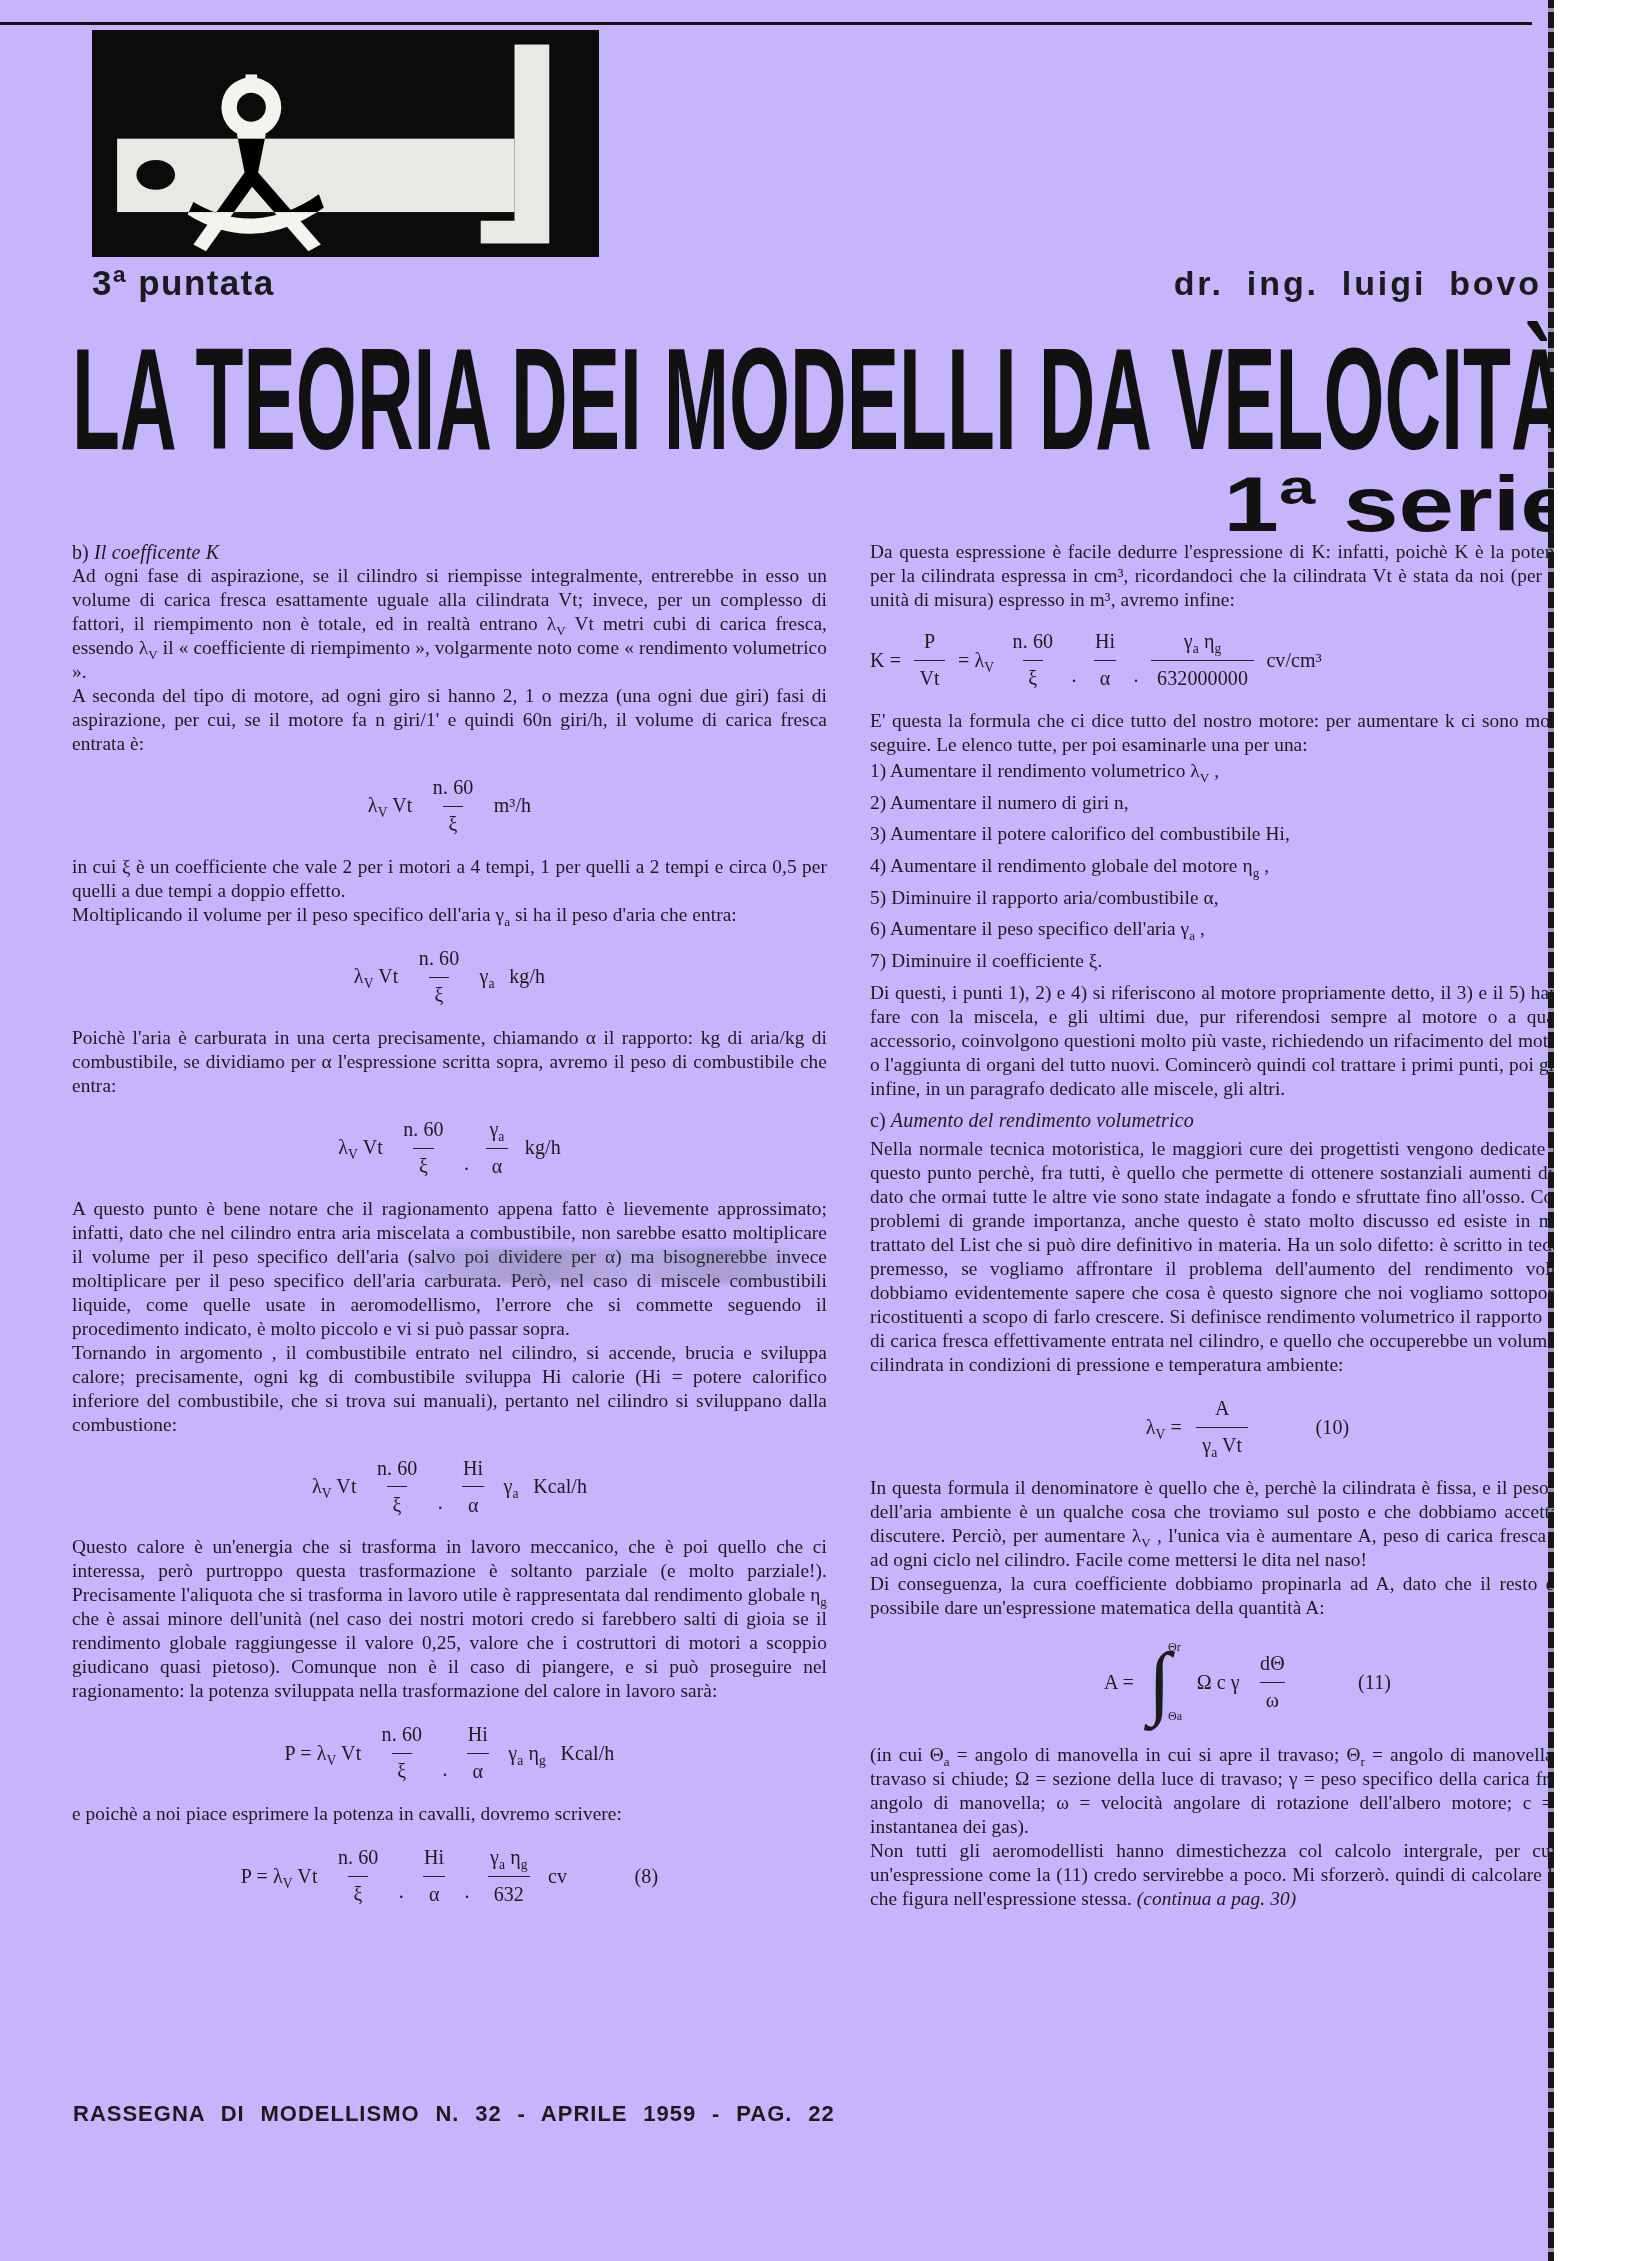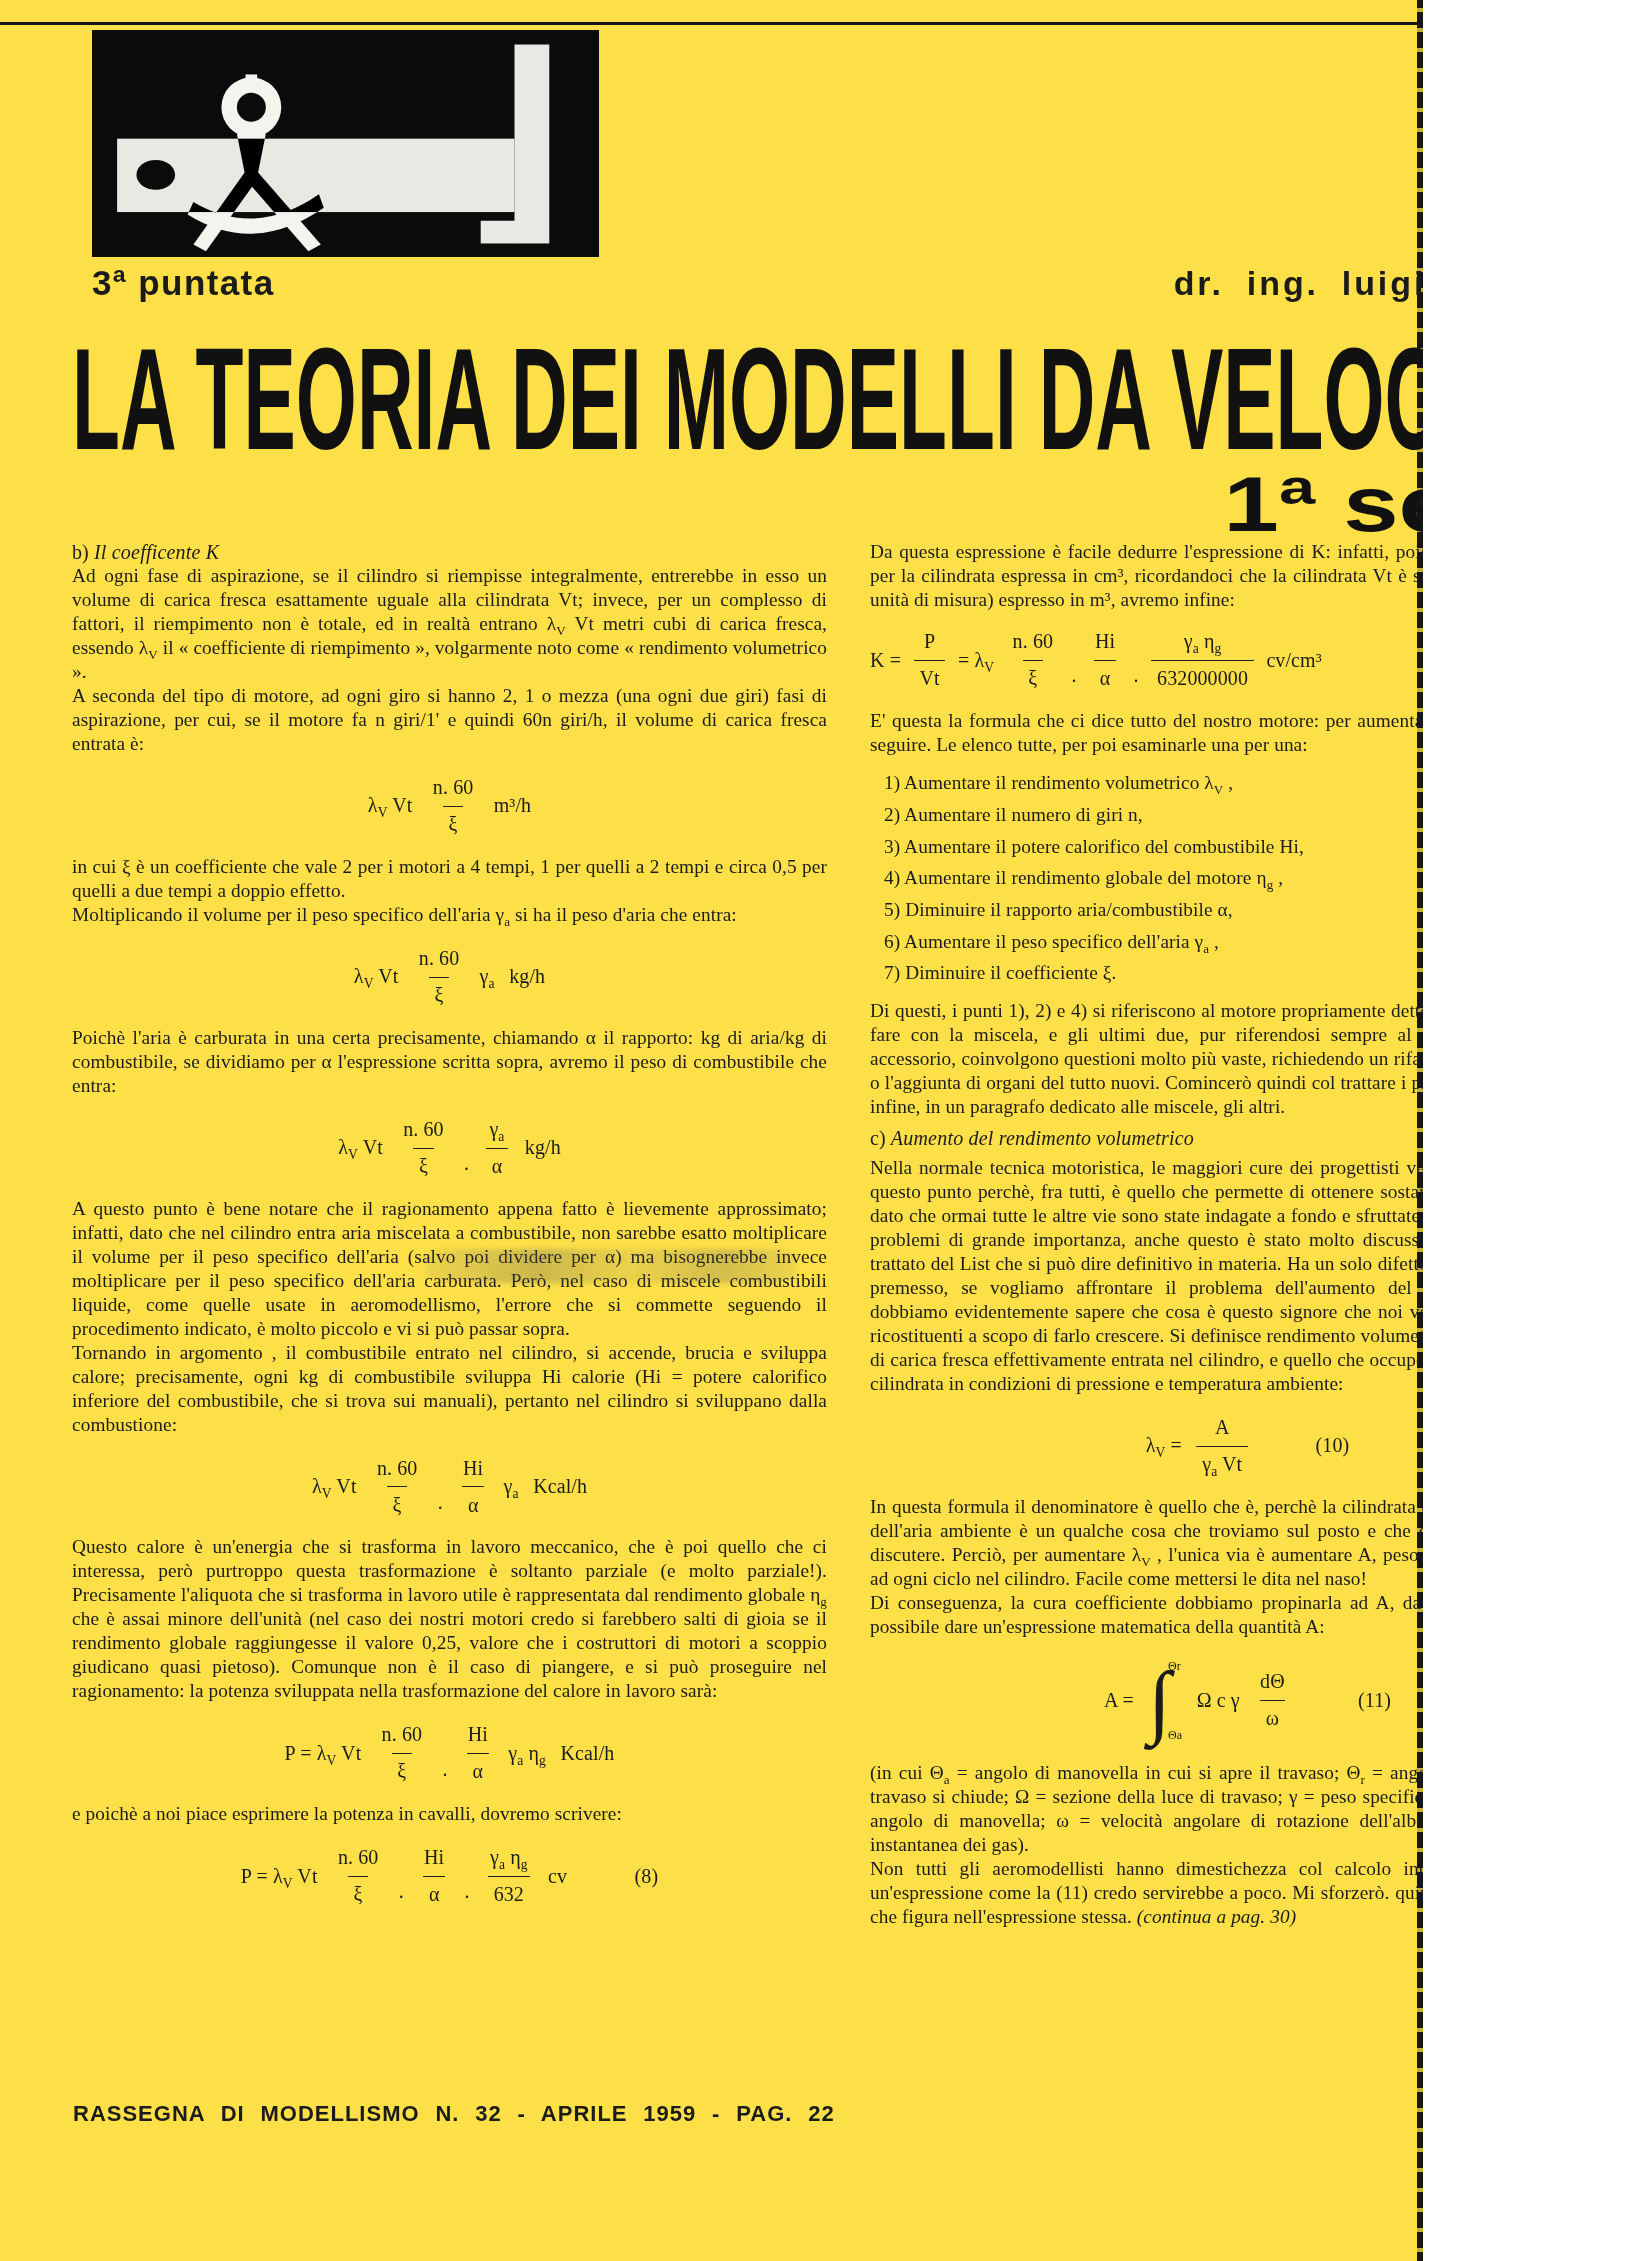--- a/index.html
+++ b/index.html
@@ -1,20 +1,20 @@
 <!DOCTYPE html>
 <html style="font-size:7.7px"><head>
 <meta charset="utf-8">
 <style>
   html,body { margin:0; padding:0; }
   .page {
     position: relative;
-    width: 1423px;
+    width: 1554px;
     height: 2261px;
-    background: #fde047;
+    background: #c4b5fd;
     font-family: "Liberation Serif", "DejaVu Serif", serif;
     color: #1b1b1b;
     overflow: hidden;
   }
   
   .top-rule { position:absolute; left:0; top:22px; width:1532px; height:3.4px; background:#141414; }
   .edge-band {
     position:absolute; right:0; top:0; bottom:0; width:6.3px;
     background: repeating-linear-gradient(180deg,#161616 0 7.7px, rgba(22,22,22,.25) 7.7px 11.6px, #161616 11.6px 20px);
   }
@@ -58,21 +58,21 @@
   .frac .num { padding:0 5.8px 7.2px 5.8px; }
   .frac .den { border-top:1.4px solid #222; padding:7.2px 5.8px 0 5.8px; }
   .fdot { align-self:flex-end; padding-bottom:2.9px; }
   .eqnum { margin-left:53px; }
   .formula-wide { justify-content:flex-start; gap:12.6px; margin:19.3px 0; }
   .formula-wide .eqnum { margin-left:auto; margin-right:14.5px; }
   .int-wrap { display:inline-flex; align-items:center; }
   .int-sign { font-size:82px; font-weight:300; line-height:0.9; }
   .int-lims { display:inline-flex; flex-direction:column; justify-content:space-between;
               height:82px; font-size:12px; margin-left:-2.9px; text-align:left; }
-  .list { margin:14px; }
+  .list { margin:0; }
   .list .li { margin:1.9px 0 7.7px 0; text-align:left; }
   
   .footer {
     position:absolute; left:73px; top:2101px;
     font-family:"Liberation Sans","DejaVu Sans",sans-serif;
     font-weight:bold; font-size:22px; letter-spacing:1px; word-spacing:8.7px;
   }
 </style>
 </head>
 <body>

